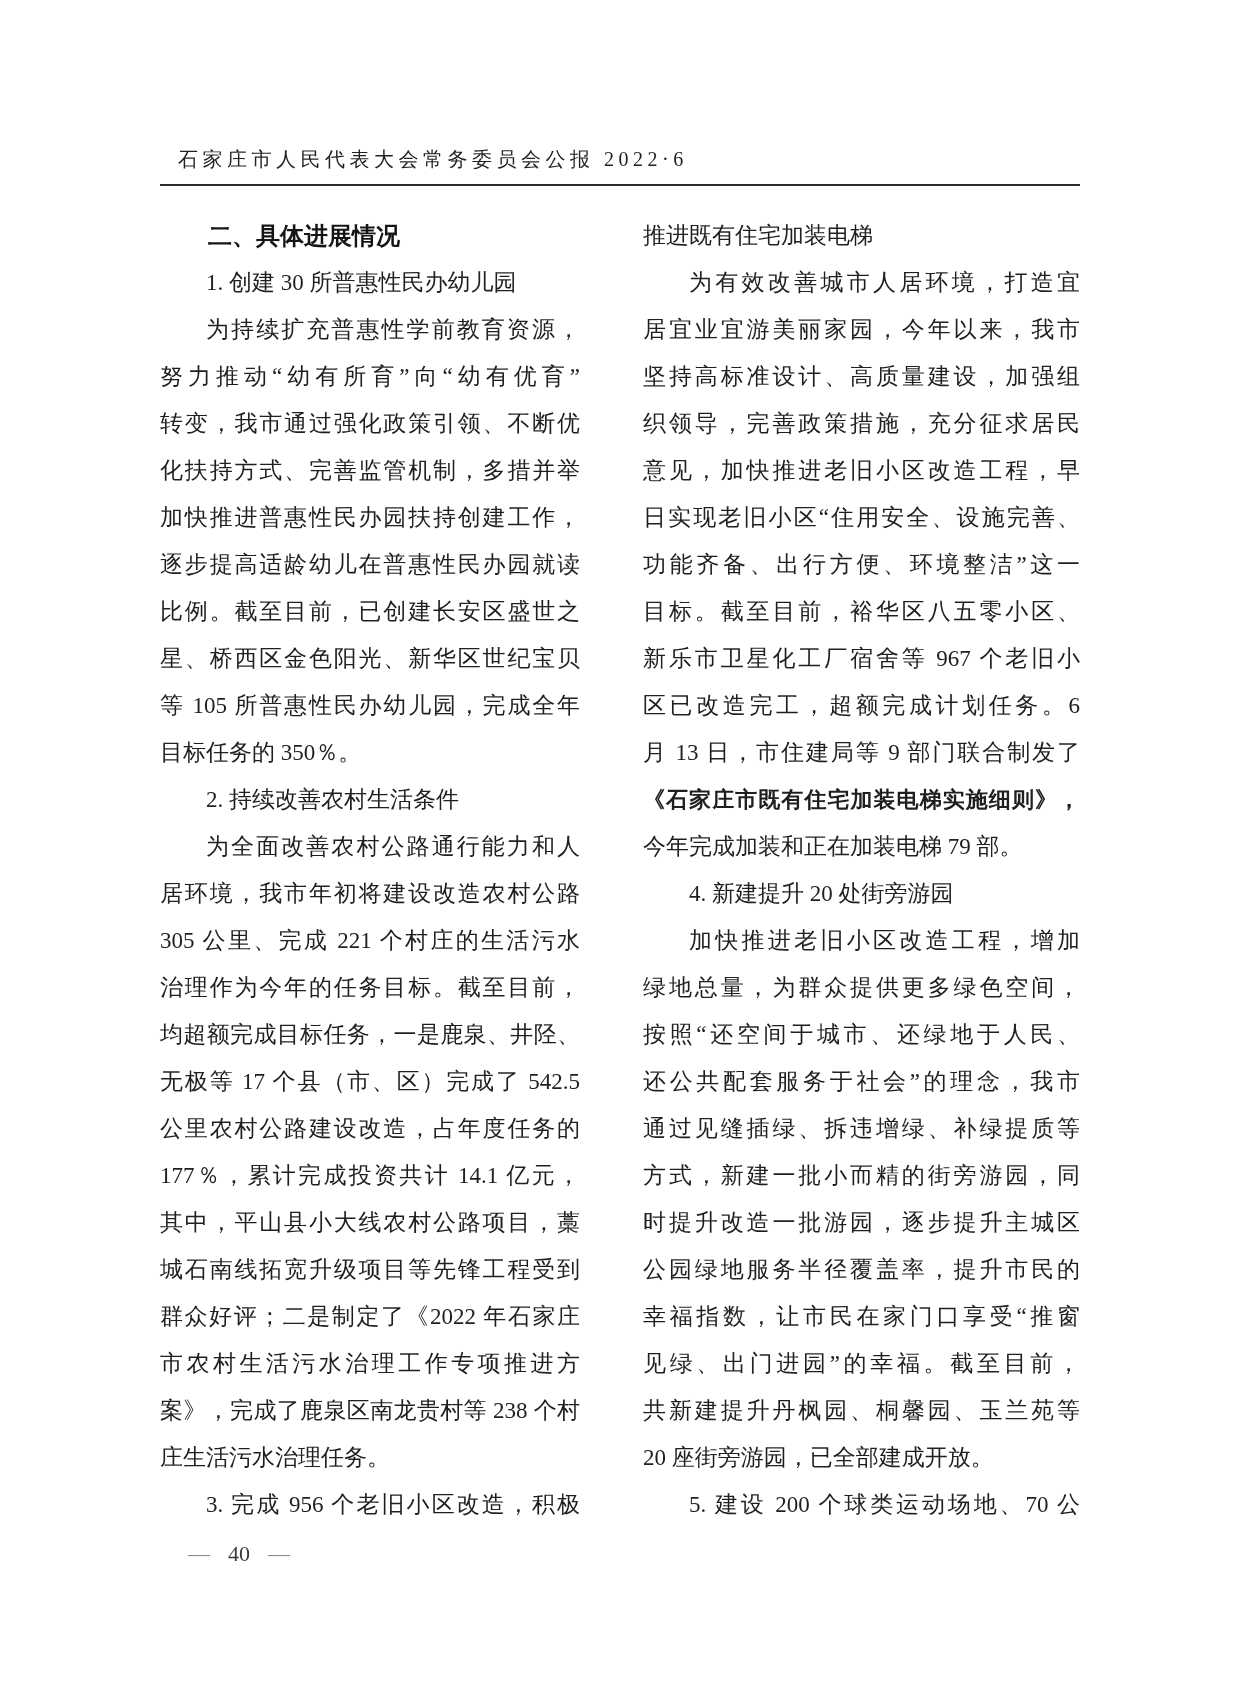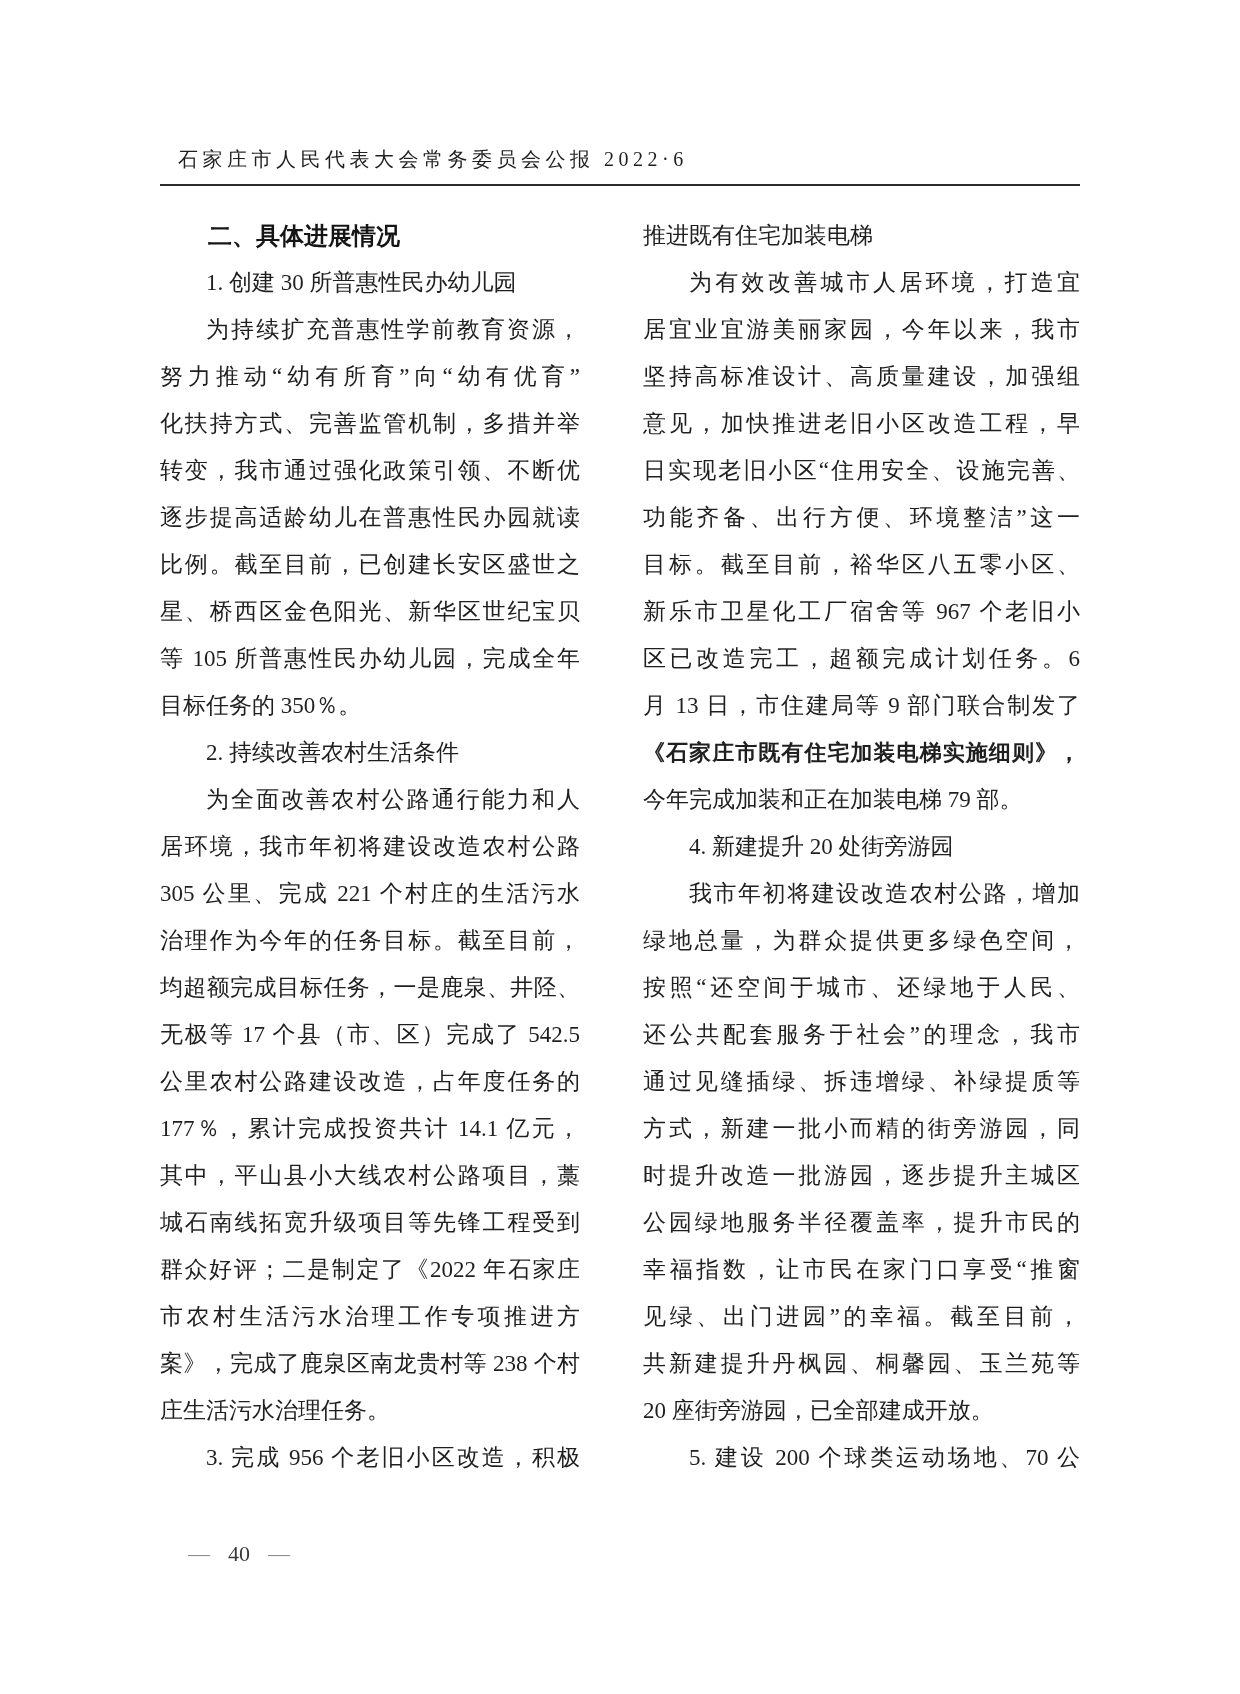--- a/index.html
+++ b/index.html
@@ -68,22 +68,23 @@
 <div class="page">
 
   <div class="header">石家庄市人民代表大会常务委员会公报 2022·6</div>
   <div class="rule"></div>
 
   <div class="col col-left">
     <div class="line h2 indent">二、具体进展情况</div>
     <div class="line indent">1. 创建 30 所普惠性民办幼儿园</div>
     <div class="line indent fill">为持续扩充普惠性学前教育资源，</div>
     <div class="line fill">努力推动“幼有所育”向“幼有优育”</div>
+    <div class="line fill">转变，我市通过强化政策引领、不断优</div>
     <div class="line fill">化扶持方式、完善监管机制，多措并举</div>
-    <div class="line fill">转变，我市通过强化政策引领、不断优</div>
+    <div class="line fill">加快推进普惠性民办园扶持创建工作，</div>
     <div class="line fill">逐步提高适龄幼儿在普惠性民办园就读</div>
     <div class="line fill">比例。截至目前，已创建长安区盛世之</div>
     <div class="line fill">星、桥西区金色阳光、新华区世纪宝贝</div>
     <div class="line fill">等 105 所普惠性民办幼儿园，完成全年</div>
     <div class="line">目标任务的 350％。</div>
     <div class="line indent">2. 持续改善农村生活条件</div>
     <div class="line indent fill">为全面改善农村公路通行能力和人</div>
     <div class="line fill">居环境，我市年初将建设改造农村公路</div>
     <div class="line fill">305 公里、完成 221 个村庄的生活污水</div>
     <div class="line fill">治理作为今年的任务目标。截至目前，</div>
@@ -98,31 +99,32 @@
     <div class="line fill">案》，完成了鹿泉区南龙贵村等 238 个村</div>
     <div class="line">庄生活污水治理任务。</div>
     <div class="line indent fill">3. 完成 956 个老旧小区改造，积极</div>
   </div>
 
   <div class="col col-right">
     <div class="line">推进既有住宅加装电梯</div>
     <div class="line indent fill">为有效改善城市人居环境，打造宜</div>
     <div class="line fill">居宜业宜游美丽家园，今年以来，我市</div>
     <div class="line fill">坚持高标准设计、高质量建设，加强组</div>
+    <div class="line fill">织领导，完善政策措施，充分征求居民</div>
     <div class="line fill">意见，加快推进老旧小区改造工程，早</div>
     <div class="line fill">日实现老旧小区“住用安全、设施完善、</div>
     <div class="line fill">功能齐备、出行方便、环境整洁”这一</div>
     <div class="line fill">目标。截至目前，裕华区八五零小区、</div>
     <div class="line fill">新乐市卫星化工厂宿舍等 967 个老旧小</div>
     <div class="line fill">区已改造完工，超额完成计划任务。6</div>
     <div class="line fill">月 13 日，市住建局等 9 部门联合制发了</div>
     <div class="line fill tight">《石家庄市既有住宅加装电梯实施细则》，</div>
     <div class="line">今年完成加装和正在加装电梯 79 部。</div>
     <div class="line indent">4. 新建提升 20 处街旁游园</div>
-    <div class="line indent fill">我市年初将建设改造农村公路，增加</div>
+    <div class="line indent fill">加快推进老旧小区改造工程，增加</div>
     <div class="line fill">绿地总量，为群众提供更多绿色空间，</div>
     <div class="line fill">按照“还空间于城市、还绿地于人民、</div>
     <div class="line fill">还公共配套服务于社会”的理念，我市</div>
     <div class="line fill">通过见缝插绿、拆违增绿、补绿提质等</div>
     <div class="line fill">方式，新建一批小而精的街旁游园，同</div>
     <div class="line fill">时提升改造一批游园，逐步提升主城区</div>
     <div class="line fill">公园绿地服务半径覆盖率，提升市民的</div>
     <div class="line fill">幸福指数，让市民在家门口享受“推窗</div>
     <div class="line fill">见绿、出门进园”的幸福。截至目前，</div>
     <div class="line fill">共新建提升丹枫园、桐馨园、玉兰苑等</div>

